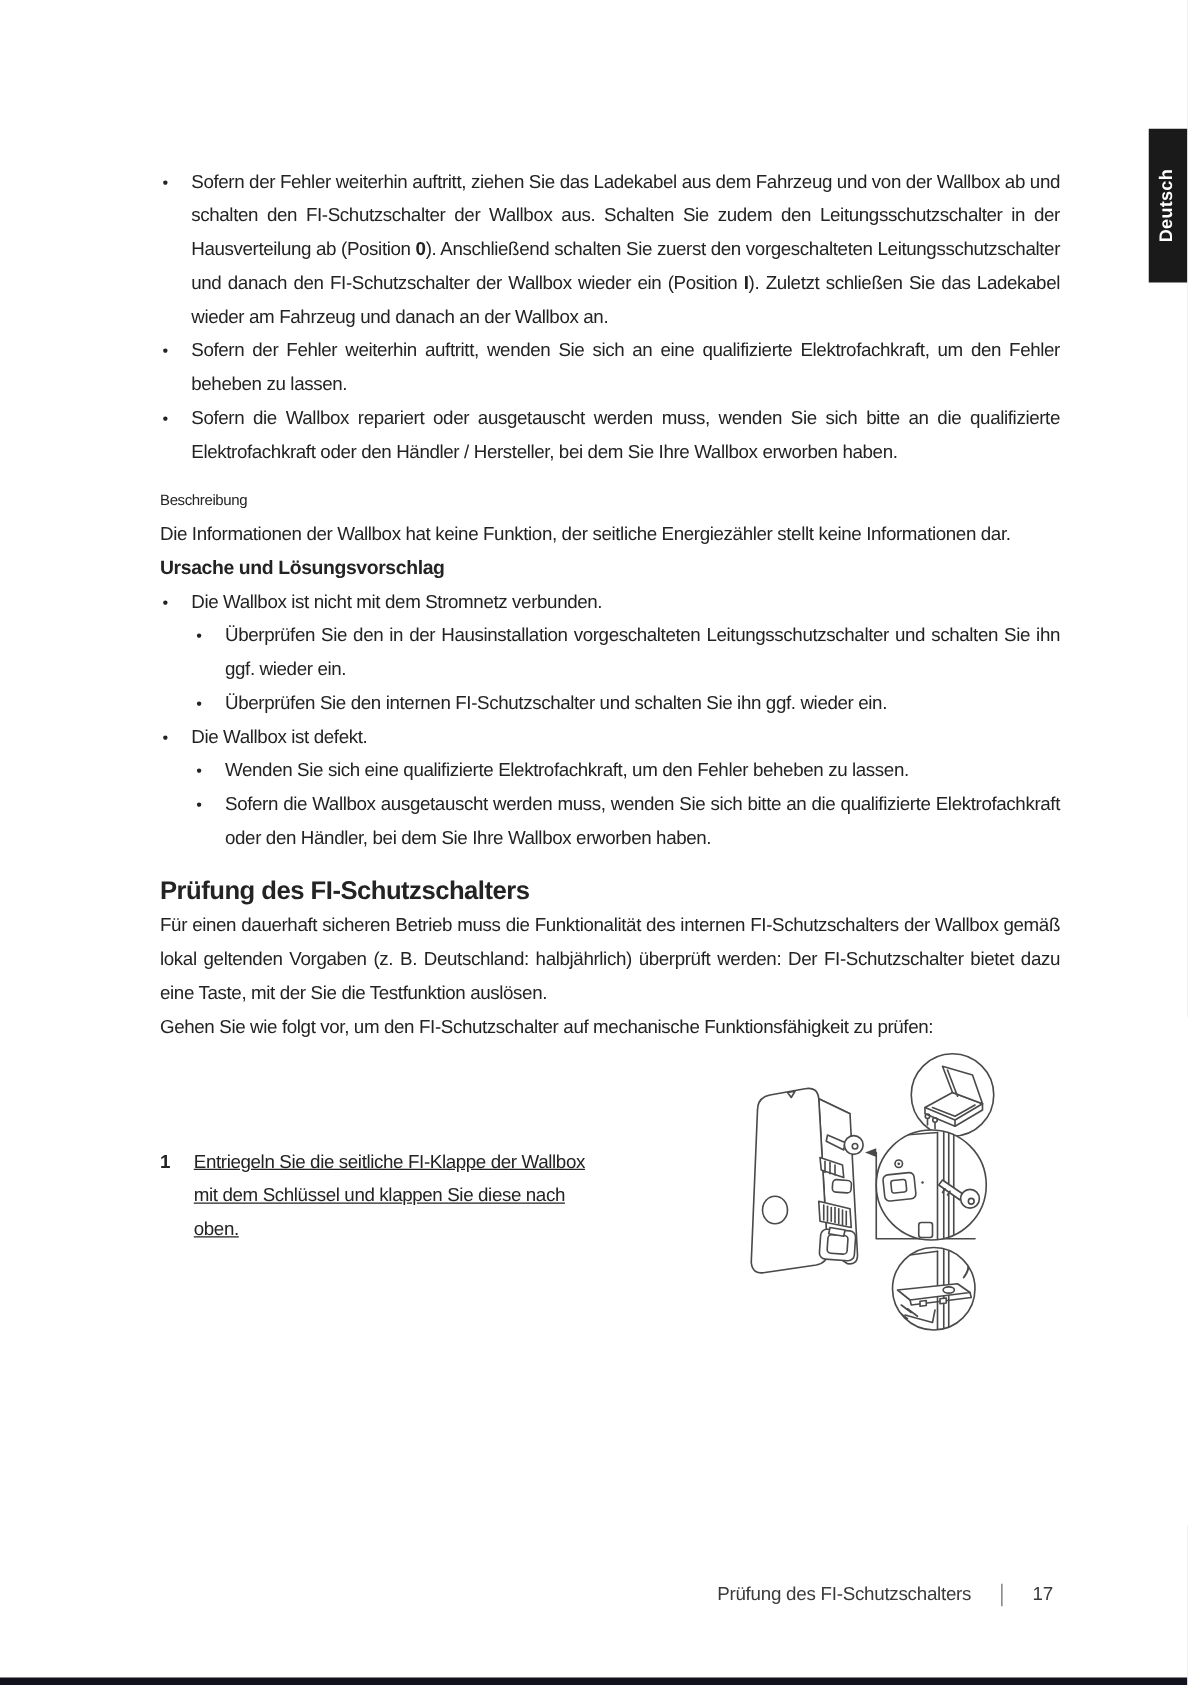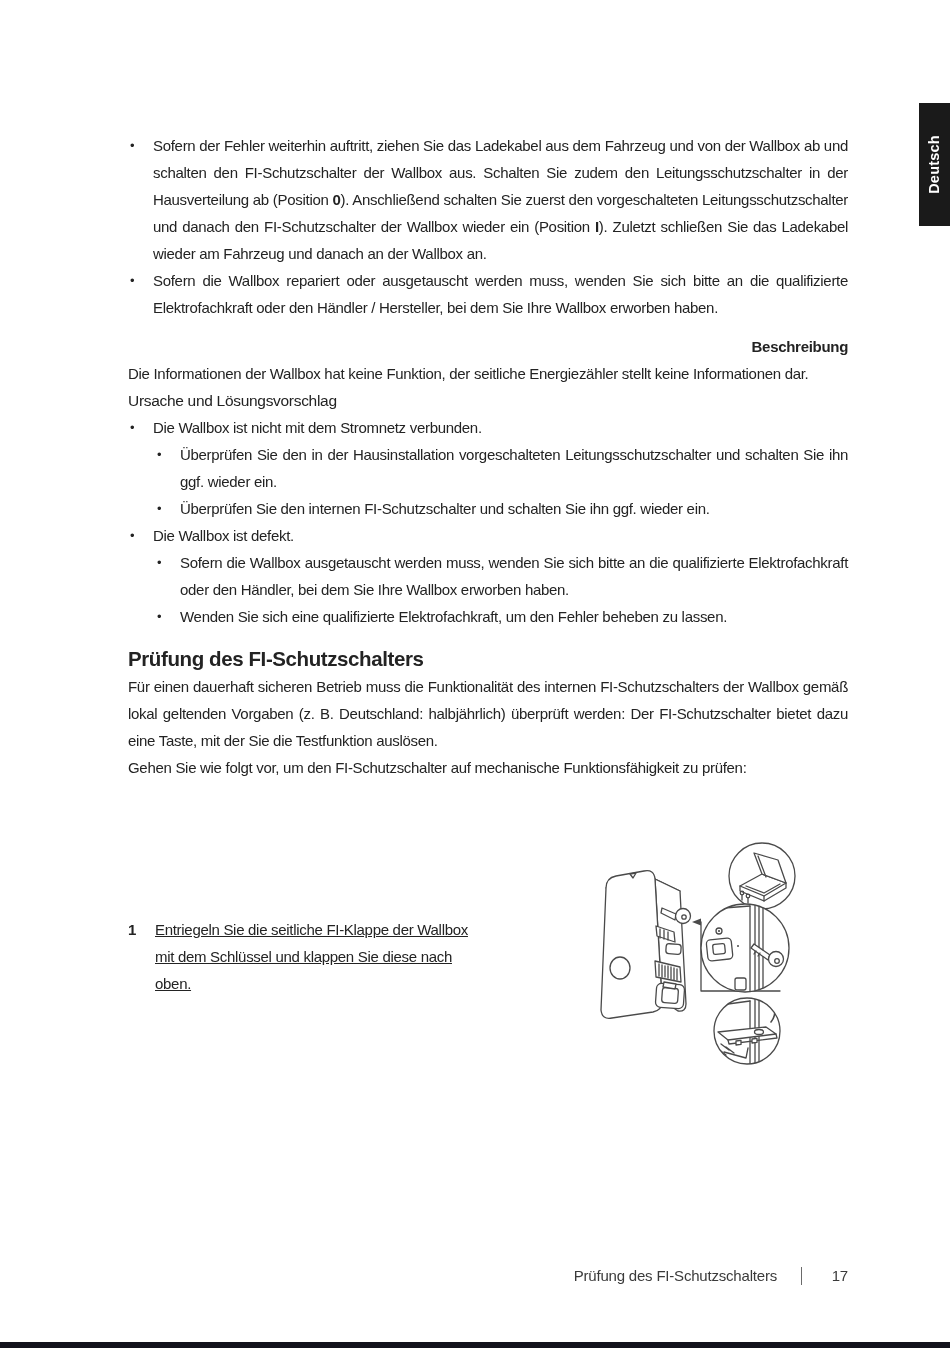--- a/index.html
+++ b/index.html
@@ -12,22 +12,22 @@
   }
   .content { position:absolute; left:128px; top:96px; width:720px;margin-top:36px; }
 
   ul.blist { list-style:none; }
   ul.blist > li { position:relative; padding-left:25px; text-align:justify; }
   ul.blist > li::before { content:"•"; position:absolute; left:2px; top:0; font-size:13px; }
   ul.blist ul { list-style:none; }
   ul.blist ul > li { position:relative; padding-left:26px; margin-left:1px; text-align:justify; }
   ul.blist ul > li::before { content:"•"; position:absolute; left:3px; top:0; font-size:13px; }
 
-  .h-small { font-weight:bold; font-size:15px; margin-top:12px;text-align:right; }
-  .h-medium { font-weight:400; font-size:15.5px; }
+  .h-small { font-weight:normal; font-size:12px; margin-top:12px; }
+  .h-medium { font-weight:700; font-size:15.5px; }
   .h-large { font-weight:bold; font-size:20.5px; line-height:29px; margin-top:14px; letter-spacing:-0.4px; }
   .para { text-align:justify; }
   .bold-inline { font-weight:bold; }
 
   .lang-tab {
     position:absolute; top:103px; right:0; width:31px; height:123px;
     background:#1a1a1a; display:flex; align-items:center; justify-content:center;
   }
   .lang-tab span {
     transform:rotate(-90deg); white-space:nowrap; color:#ffffff;
@@ -39,57 +39,58 @@
   .step-text { flex:1;text-decoration:underline; }
 
   .figure { position:absolute; left:588px; top:836px; width:212px; height:252px; }
   .figure svg { width:100%; height:100%; }
 
   .footer {
     position:absolute; top:1262px; right:102px; display:flex; align-items:center;
     font-size:15px; color:#3a3a3a; letter-spacing:-0.2px;
   }
   .footer .divider { width:1px; height:18px; background:#6a6a6a; margin:0 24px; }
-  .footer .pagenum { min-width:22px; text-align:right; }
+  .footer .pagenum { min-width:22px; }
 
   .bottom-bar { position:absolute; left:0; bottom:0; width:100%; height:6px; background:#12121c; }
 </style>
 </head>
 <body>
 
 <div class="page">
 
   <div class="lang-tab">
     <span>Deutsch</span>
   </div>
 
   <div class="content">
 
     <ul class="blist">
       <li><span>Sofern der Fehler weiterhin auftritt, ziehen Sie das Ladekabel aus dem Fahrzeug und von der Wallbox ab und schalten den FI-Schutzschalter der Wallbox aus. Schalten Sie zudem den Leitungsschutzschalter in der Hausverteilung ab (Position </span><span class="bold-inline">0</span><span>). Anschließend schalten Sie zuerst den vorgeschalteten Leitungsschutz­schalter und danach den FI-Schutzschalter der Wallbox wieder ein (Position </span><span class="bold-inline">I</span><span>). Zuletzt schließen Sie das Ladekabel wieder am Fahrzeug und danach an der Wallbox an.</span></li>
+      <li>Sofern der Fehler weiterhin auftritt, wenden Sie sich an eine qualifizierte Elektrofachkraft, um den Fehler beheben zu lassen.</li>
       <li>Sofern die Wallbox repariert oder ausgetauscht werden muss, wenden Sie sich bitte an die qualifizierte Elektrofachkraft oder den Händler / Hersteller, bei dem Sie Ihre Wallbox erworben haben.</li>
     </ul>
 
     <div class="h-small">Beschreibung</div>
     <div class="para">Die Informationen der Wallbox hat keine Funktion, der seitliche Energiezähler stellt keine Informationen dar.</div>
     <div class="h-medium">Ursache und Lösungsvorschlag</div>
 
     <ul class="blist">
       <li>
         <span>Die Wallbox ist nicht mit dem Stromnetz verbunden.</span>
         <ul>
           <li>Überprüfen Sie den in der Hausinstallation vorgeschalteten Leitungsschutzschalter und schalten Sie ihn ggf. wieder ein.</li>
           <li>Überprüfen Sie den internen FI-Schutzschalter und schalten Sie ihn ggf. wieder ein.</li>
         </ul>
       </li>
       <li>
         <span>Die Wallbox ist defekt.</span>
         <ul>
+          <li>Wenden Sie sich eine qualifizierte Elektrofachkraft, um den Fehler beheben zu lassen.</li>
           <li>Sofern die Wallbox ausgetauscht werden muss, wenden Sie sich bitte an die qualifizierte Elektrofach­kraft oder den Händler, bei dem Sie Ihre Wallbox erworben haben.</li>
-          <li>Wenden Sie sich eine qualifizierte Elektrofachkraft, um den Fehler beheben zu lassen.</li>
         </ul>
       </li>
     </ul>
 
     <h1 class="h-large">Prüfung des FI-Schutzschalters</h1>
     <div class="para">Für einen dauerhaft sicheren Betrieb muss die Funktionalität des internen FI-Schutzschalters der Wallbox gemäß lokal geltenden Vorgaben (z. B. Deutschland: halbjährlich) überprüft werden: Der FI-Schutzschalter bietet dazu eine Taste, mit der Sie die Testfunktion auslösen.</div>
     <div>Gehen Sie wie folgt vor, um den FI-Schutzschalter auf mechanische Funktionsfähigkeit zu prüfen:</div>
   </div>
 
   <div class="step-block">

